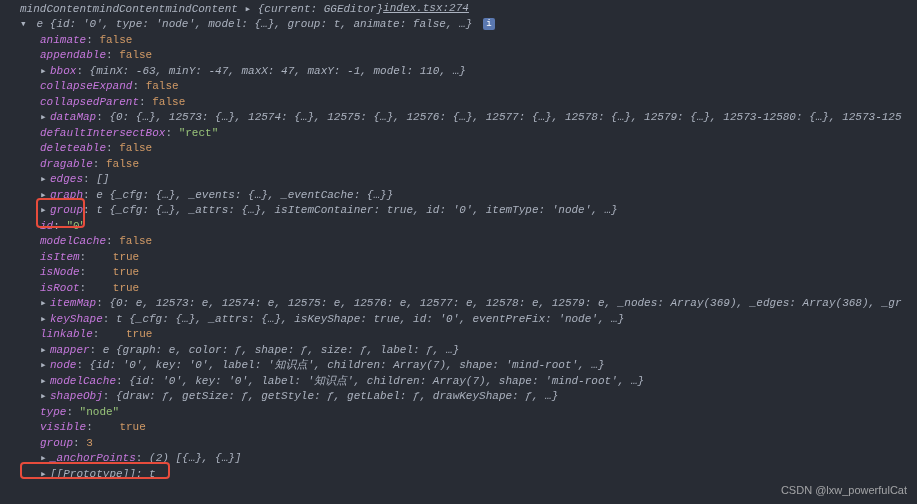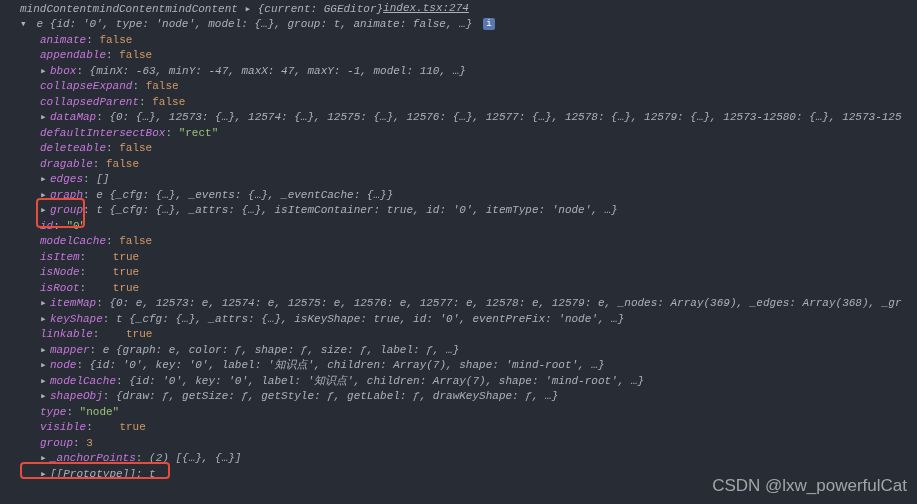--- a/index.html
+++ b/index.html
@@ -51,21 +51,21 @@
     border: 2px solid #e74c3c;
     border-radius: 4px;
     pointer-events: none;
   }
   .watermark {
     position: absolute;
     right: 10px;
     bottom: 8px;
     color: #d6d6d6;
     opacity: 0.7;
-    font-size: 17px;
+    font-size: 11px;
     font-family: Arial, sans-serif;
     font-style: normal;
   }
 </style>
 </head>
 <body>
 
 <div class="header">
   <span class="left">
     <span>mindContentmindContentmindContent</span>

